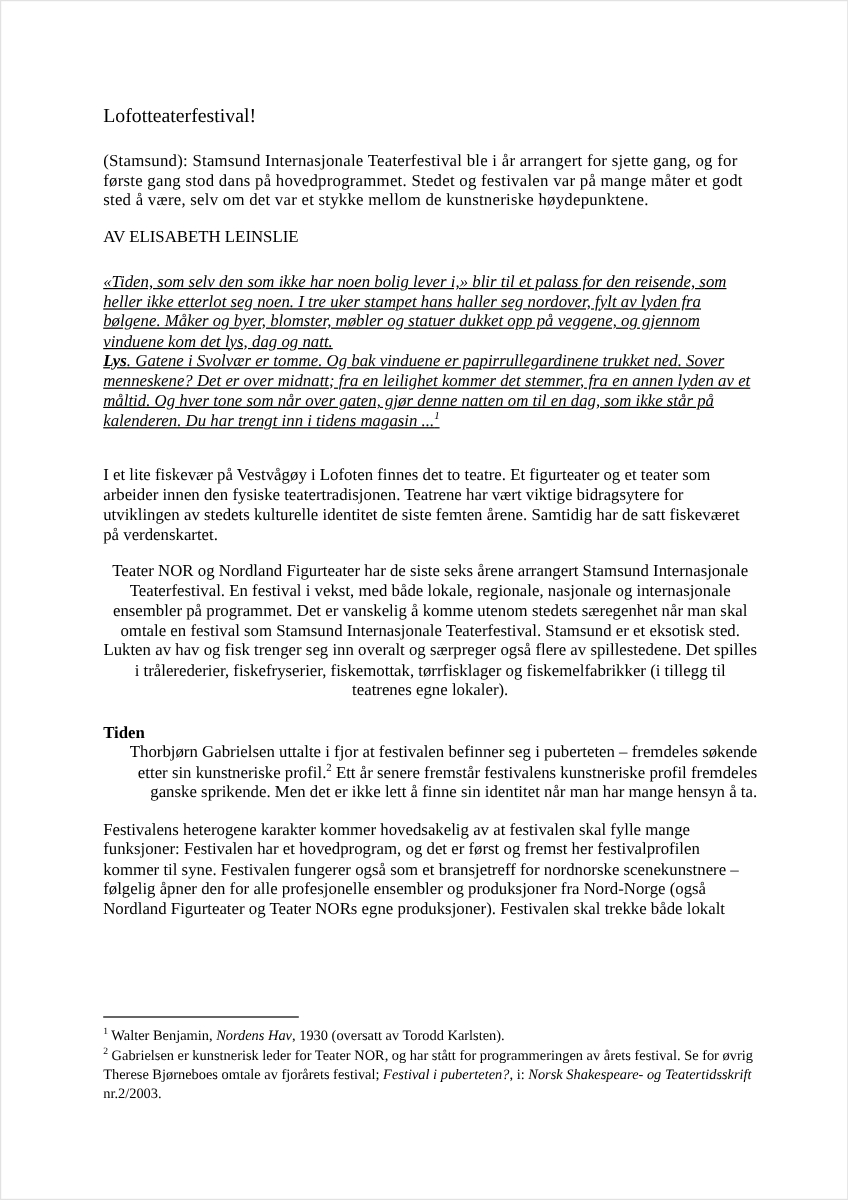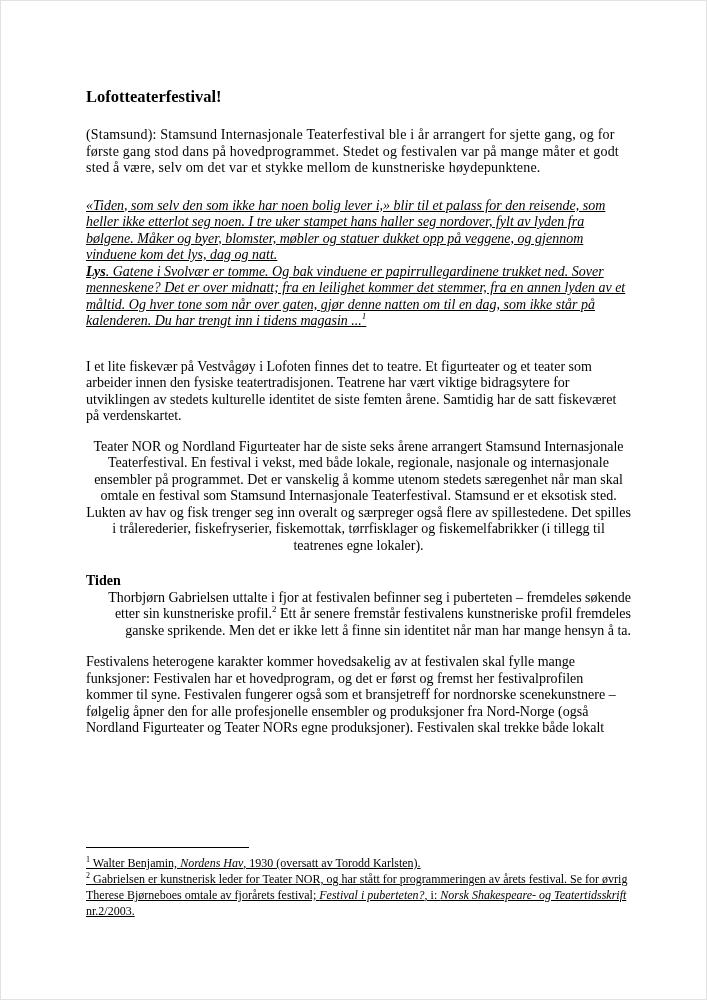--- a/index.html
+++ b/index.html
@@ -20,21 +20,21 @@
   }
   .content {
     position: absolute;
     left: 85px;
     top: 86px;
     width: 545px;
   }
   .title {
     font-size: 16.5px;
     line-height: 20px;
-    font-weight: bold;
+    font-weight: normal;
     margin: 0 0 20px 0;
   }
   p { margin: 0; }
   .body, .lead, .byline, .event, .quote {
     font-size: 14px;
     line-height: 16.5px;
   }
   .lead {
     font-weight: normal;
     letter-spacing: 0.2px;
@@ -71,35 +71,35 @@
   }
   .fn-rule {
     width: 163px;
     height: 0;
     border-top: 1px solid #000000;
     margin: 0 0 7px 0;
   }
   .footnote {
     font-size: 12px;
     line-height: 16px;
-    text-decoration: underline;
   }
   .footnote sup { font-size: 8px; }
   i { font-style: italic; }
 </style>
 </head>
 <body>
 
 <div class="page">
   <div class="content">
 
     <h1 class="title">Lofotteaterfestival!</h1>
 
     <p class="lead">(Stamsund): Stamsund Internasjonale Teaterfestival ble i år arrangert for sjette gang, og for første gang stod dans på hovedprogrammet. Stedet og festivalen var på mange måter et godt sted å være, selv om det var et stykke mellom de kunstneriske høydepunktene.</p>
 
+    <p class="byline">AV ELISABETH LEINSLIE</p>
 
 
     <p class="quote">«Tiden, som selv den som ikke har noen bolig lever i,» blir til et palass for den reisende, som heller ikke etterlot seg noen. I tre uker stampet hans haller seg nordover, fylt av lyden fra bølgene. Måker og byer, blomster, møbler og statuer dukket opp på veggene, og gjennom vinduene kom det lys, dag og natt.</p>
 
     <p class="quote second"><span class="qlead">Lys</span><span>. Gatene i Svolvær er tomme. Og bak vinduene er papirrullegardinene trukket ned. Sover menneskene? Det er over midnatt; fra en leilighet kommer det stemmer, fra en annen lyden av et måltid. Og hver tone som når over gaten, gjør denne natten om til en dag, som ikke står på kalenderen. Du har trengt inn i tidens magasin ...</span><sup>1</sup></p>
 
     <p class="body mt-large">I et lite fiskevær på Vestvågøy i Lofoten finnes det to teatre. Et figurteater og et teater som arbeider innen den fysiske teatertradisjonen. Teatrene har vært viktige bidragsytere for utviklingen av stedets kulturelle identitet de siste femten årene. Samtidig har de satt fiskeværet på verdenskartet.</p>
 
     <p class="body mt-std">Teater NOR og Nordland Figurteater har de siste seks årene arrangert Stamsund Internasjonale Teaterfestival. En festival i vekst, med både lokale, regionale, nasjonale og internasjonale ensembler på programmet. Det er vanskelig å komme utenom stedets særegenhet når man skal omtale en festival som Stamsund Internasjonale Teaterfestival. Stamsund er et eksotisk sted. Lukten av hav og fisk trenger seg inn overalt og særpreger også flere av spillestedene. Det spilles i trålerederier, fiskefryserier, fiskemottak, tørrfisklager og fiskemelfabrikker (i tillegg til teatrenes egne lokaler).</p>
 

